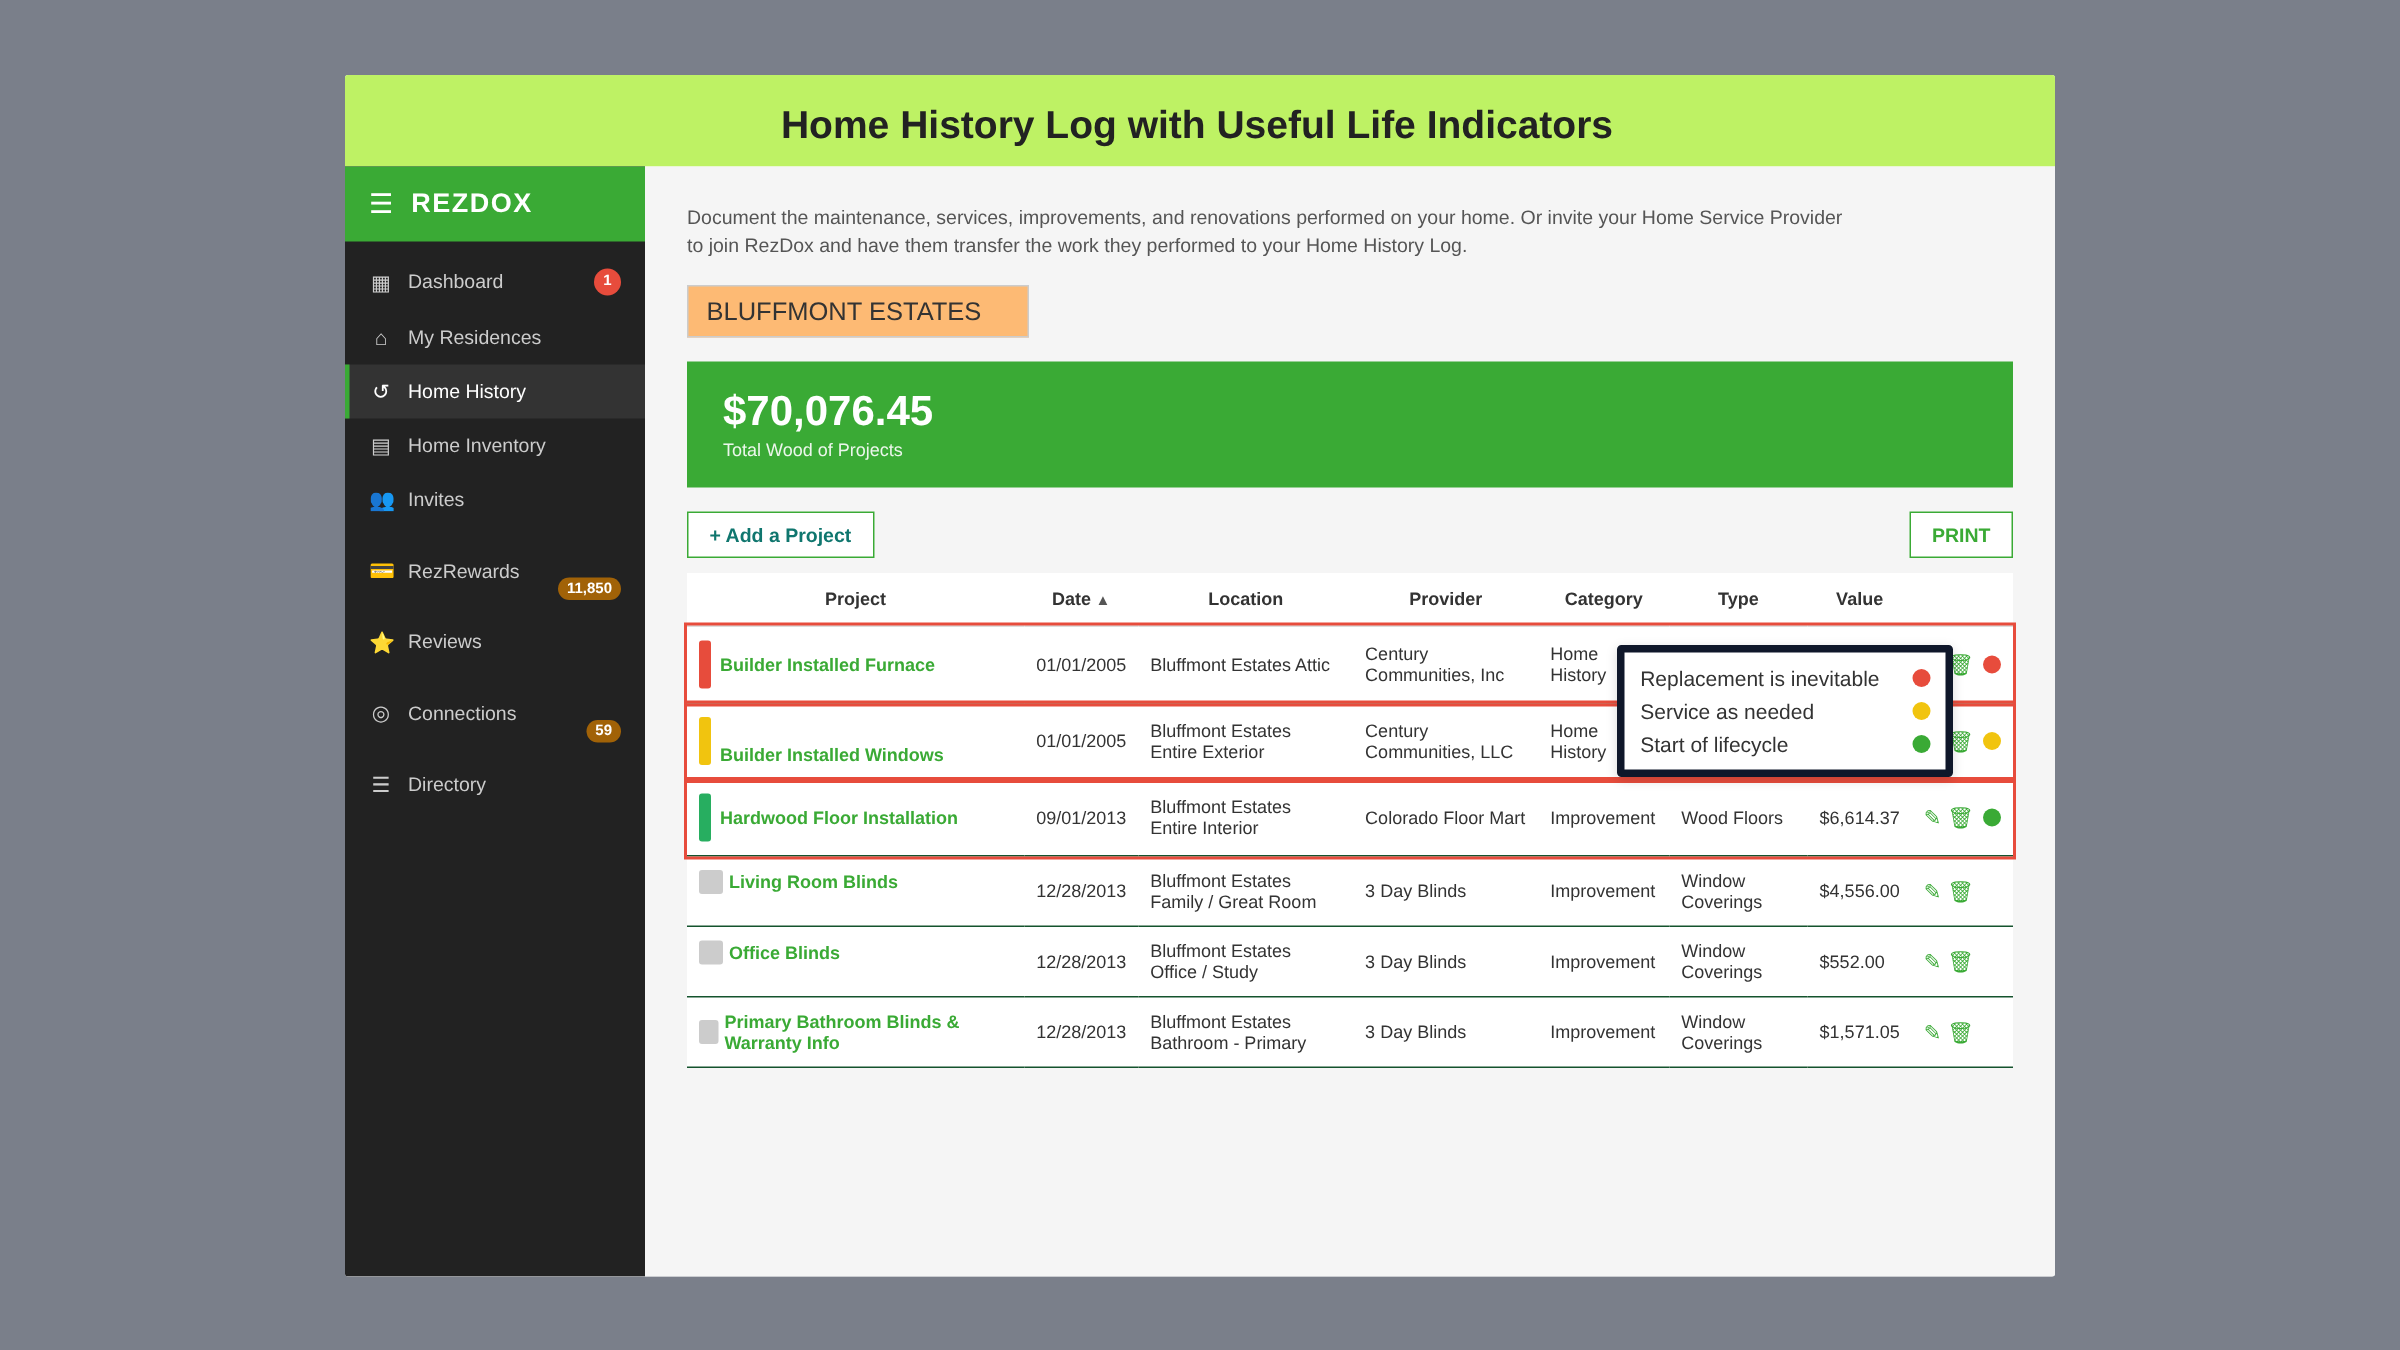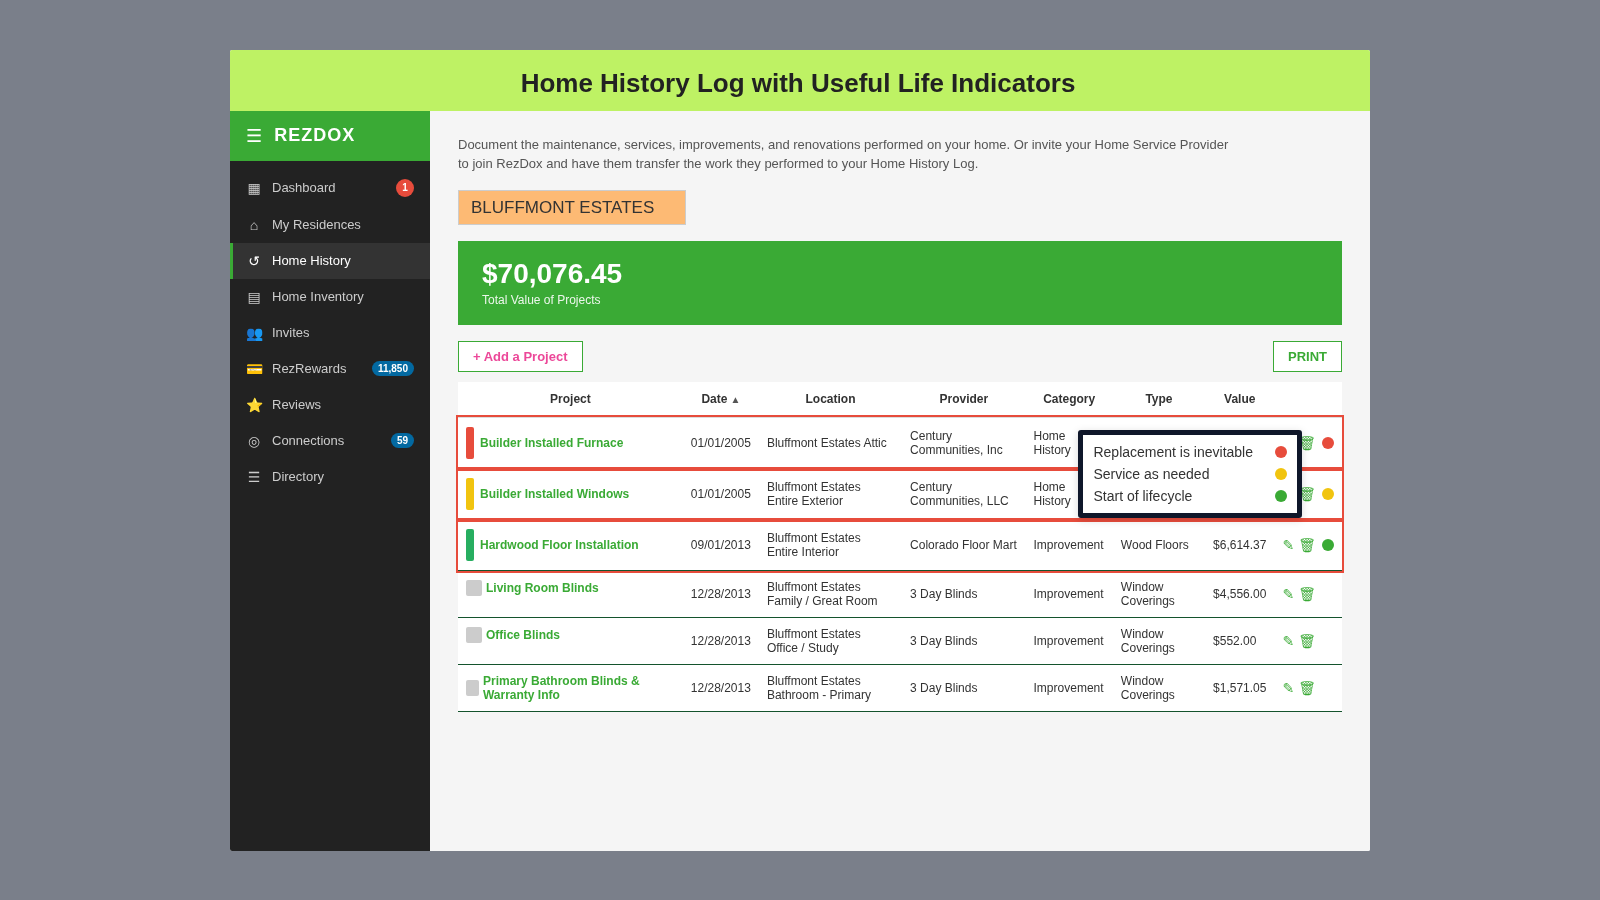--- a/index.html
+++ b/index.html
@@ -102,26 +102,27 @@
       border-radius: 50%;
       width: 18px;
       height: 18px;
       display: flex;
       align-items: center;
       justify-content: center;
       font-size: 10px;
       font-weight: bold;
     }
     .badge-green {
-      background: #0369a1;
+      background: #a16207;
       border-radius: 10px;
       padding: 2px 6px;
       font-size: 10px;
       color: #fff;
       font-weight: bold;
+      margin-top: 24px;
     }
     
     .main-content {
       flex: 1;
       background: #f5f5f5;
       padding: 24px 28px;
       overflow-y: auto;
     }
     .section-title {
       font-size: 24px;
@@ -179,21 +180,21 @@
     
     .toolbar {
       display: flex;
       justify-content: space-between;
       align-items: center;
       margin-bottom: 10px;
     }
     .add-project-btn {
       background: #fff;
       border: 1px solid #3aaa35;
-      color: #ec4899;
+      color: #0f766e;
       padding: 7px 14px;
       font-size: 13px;
       cursor: pointer;
       display: flex;
       align-items: center;
       gap: 6px;
       font-weight: 600;
     }
     .print-btn {
       background: #fff;
@@ -383,21 +384,21 @@
 
       <div class="dropdown-wrapper">
         <select class="dropdown-select">
         <option value="BLUFFMONT ESTATES">BLUFFMONT ESTATES</option></select>
       </div>
 
       <div class="stats-row">
 
       <div class="stat-card">
             <div class="stat-value">$70,076.45</div>
-            <div class="stat-label">Total Value of Projects</div>
+            <div class="stat-label">Total Wood of Projects</div>
           </div>
         </div>
 
       <div class="toolbar">
         <button class="add-project-btn">+ Add a Project</button>
         <button class="print-btn">PRINT</button>
       </div>
 
       <div class="table-wrapper">
         <table>
@@ -427,21 +428,21 @@
                 <td>$0.00</td>
                 <td class="relative-cell">
                   <div class="action-icons">
                     <span class="action-icon">✎</span>
                     <span class="action-icon-del">🗑</span>
                     <span class="indicator-dot dot-red"></span>
                   </div>
                 </td>
               </tr>
               <tr style="outline: rgb(231, 76, 60) solid 2px;">
-                <td style="display: flex; align-items: center; min-width: 180px; padding: 9px 8px;">
+                <td style="display: flex; align-items: flex-end; min-width: 180px; padding: 9px 8px;">
                   <span class="lifecycle-bar bar-yellow"></span>
                   <a class="project-link">Builder Installed Windows</a>
                 </td>
                 <td>01/01/2005</td>
                 <td>Bluffmont Estates Entire Exterior</td>
                 <td>Century Communities, LLC</td>
                 <td>Home History</td>
                 <td>Windows</td>
                 <td>$0.00</td>
                 <td class="relative-cell">

